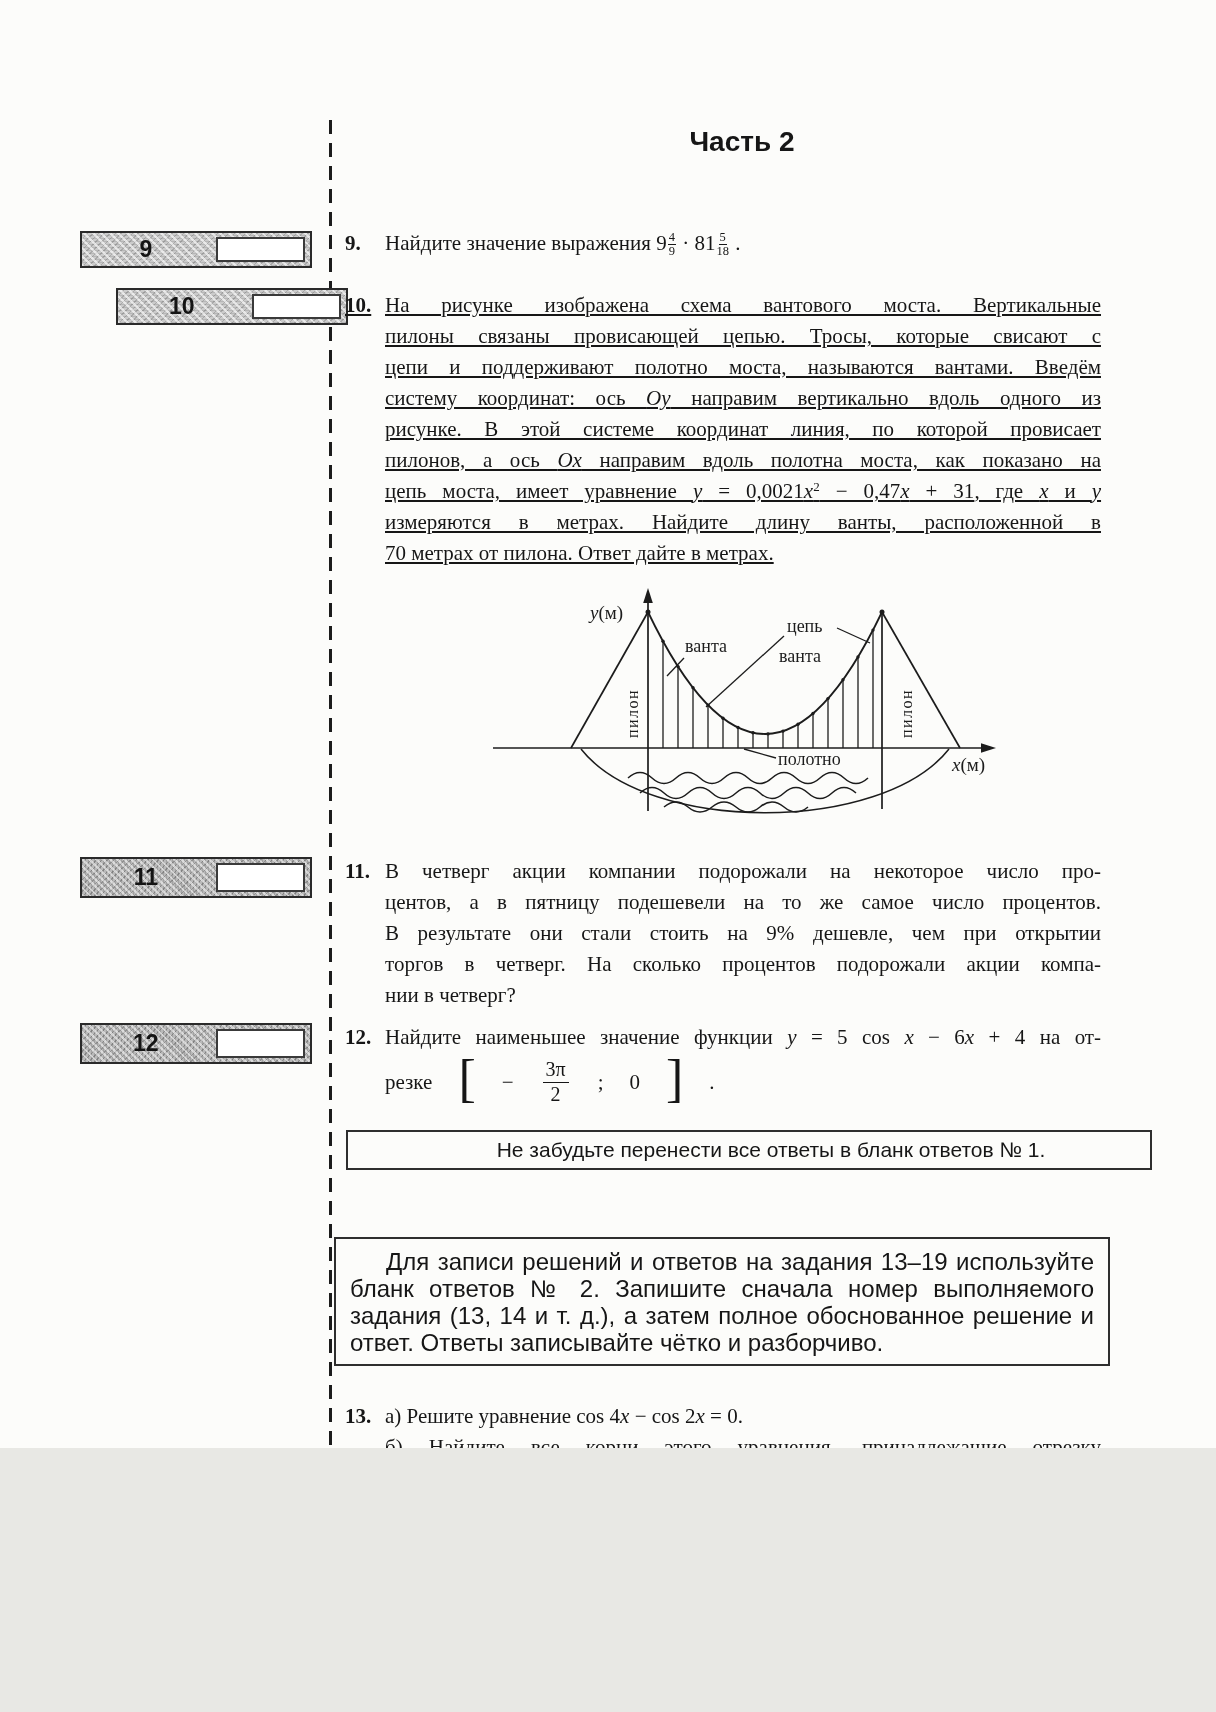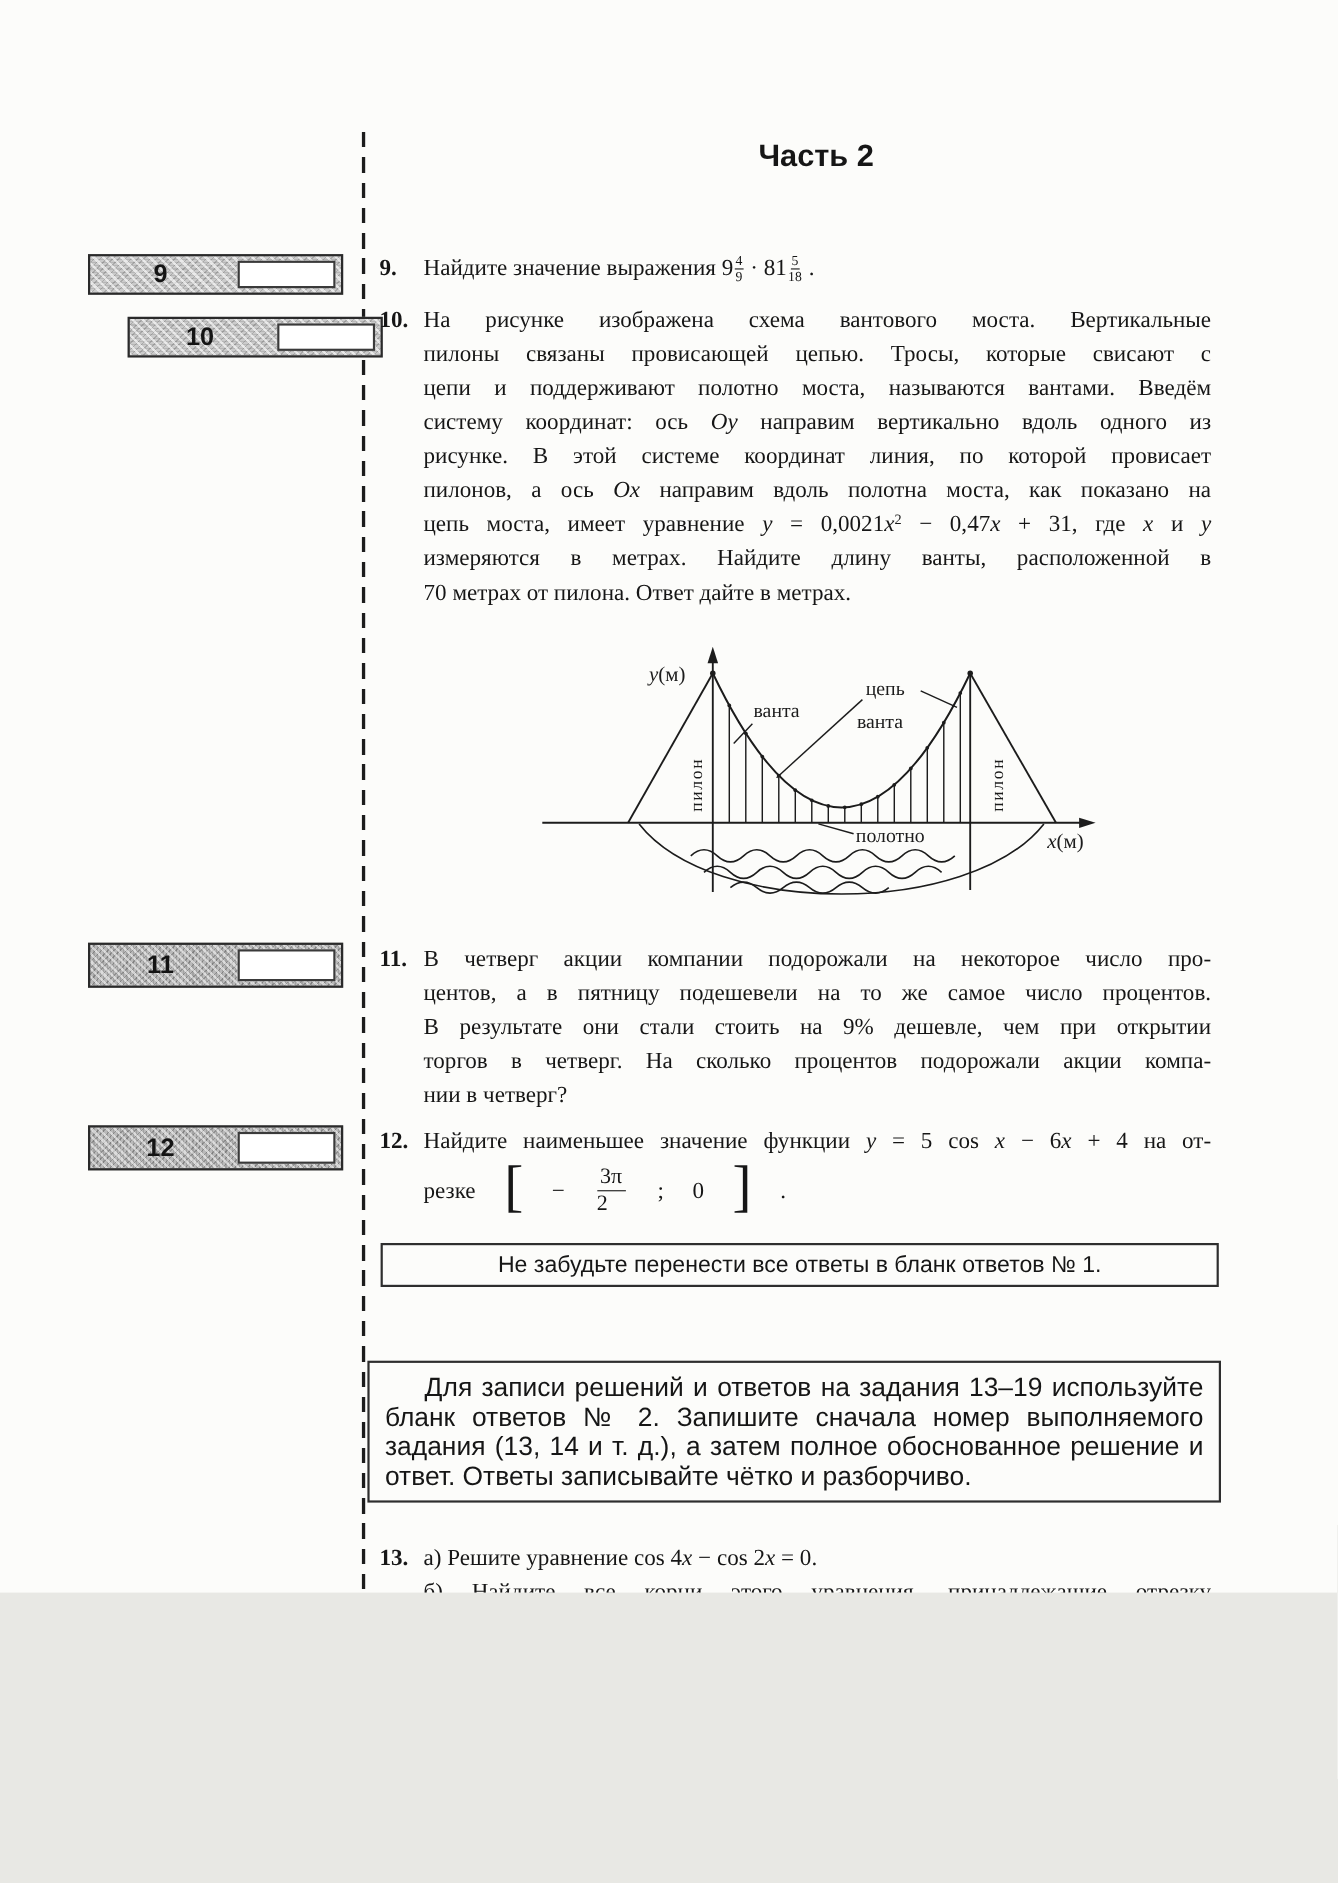--- a/index.html
+++ b/index.html
@@ -15,30 +15,30 @@
   .problem{position:absolute;left:345px;width:756px;display:grid;grid-template-columns:40px 1fr;}
   .pnum{font-weight:700;font-size:21px;line-height:31px;}
   .ptext{font-size:21px;line-height:31px;text-align:left;}
   .jline{text-align:justify;text-align-last:justify;}
   .mi{font-style:italic;}
   sup.e{font-size:13px;line-height:0;vertical-align:7px;}
   .supfrac{display:inline-flex;flex-direction:column;align-items:center;font-size:12.5px;
            line-height:1.05;vertical-align:9px;margin:0 1px;}
   .supfrac .sfn{border-bottom:1px solid #161616;padding:0 1px 0 1px;}
   .supfrac .sfd{padding-top:0px;}
-  .frac{display:inline-flex;flex-direction:column;align-items:flex-start;font-size:20px;
+  .frac{display:inline-flex;flex-direction:column;align-items:center;font-size:20px;
         line-height:1.05;vertical-align:middle;margin:0 3px;}
   .frac .fn{border-bottom:1.6px solid #161616;padding:0 3px 2px 3px;}
   .frac .fd{padding-top:1px;}
   .bbr{font-size:52px;line-height:0;vertical-align:middle;position:relative;top:-3px;font-weight:400;}
   .mrow{display:flex;align-items:center;margin-top:6px;gap:26px;}
   
   .notice1{position:absolute;left:346px;top:1130px;width:758px;height:36px;border:2px solid #2e2e2e;
            display:flex;align-items:center;justify-content:center;
-           font-family:"Liberation Sans","DejaVu Sans",sans-serif;font-size:21px;}
+           font-family:"Liberation Sans","DejaVu Sans",sans-serif;font-size:21px;padding-left:44px;}
   .notice2{position:absolute;left:334px;top:1237px;width:744px;border:2px solid #2e2e2e;
            padding:9px 14px 8px 14px;font-family:"Liberation Sans","DejaVu Sans",sans-serif;
            font-size:24px;line-height:27px;text-align:justify;text-indent:36px;}
   
   .abox{position:absolute;left:80px;width:232px;border:2px solid #2a2a2a;box-sizing:border-box;}
   .tex-light{background-color:#cbcbcb;background-image:
       repeating-linear-gradient(45deg,rgba(255,255,255,.6) 0 2px,transparent 2px 6px),
       repeating-linear-gradient(-45deg,rgba(70,70,70,.25) 0 1px,transparent 1px 4px),
       repeating-linear-gradient(0deg,rgba(90,90,90,.18) 0 1px,transparent 1px 3px);}
   .tex-mid{background-color:#b9b9b9;background-image:
@@ -92,21 +92,21 @@
       <span>Найдите значение выражения </span><span>9</span><span class="supfrac">
           <span class="sfn">4</span>
           <span class="sfd">9</span>
         </span><span> · </span><span>81</span><span class="supfrac">
           <span class="sfn">5</span>
           <span class="sfd">18</span>
         </span><span> .</span>
     </div>
   </div>
 
-  <div class="problem" style="top:275px;">
+  <div class="problem" style="top:290px;text-decoration:underline;">
     <div class="pnum">10.</div>
     <div class="ptext">
       <div class="jline">На рисунке изображена схема вантового моста. Вертикальные</div>
       <div class="jline">пилоны связаны провисающей цепью. Тросы, которые свисают с</div>
       <div class="jline">цепи и поддерживают полотно моста, называются вантами. Введём</div>
       <div class="jline"><span>систему координат: ось </span><span class="mi">Oy</span><span> направим вертикально вдоль одного из</span></div>
       <div class="jline">рисунке. В этой системе координат линия, по которой провисает</div>
       <div class="jline"><span>пилонов, а ось </span><span class="mi">Ox</span><span> направим вдоль полотна моста, как показано на</span></div>
       <div class="jline"><span>цепь моста, имеет уравнение </span><span class="mi">y</span><span> = 0,0021</span><span class="mi">x</span><sup class="e">2</sup><span> − 0,47</span><span class="mi">x</span><span> + 31</span><span>, где </span><span class="mi">x</span><span> и </span><span class="mi">y</span></div>
       <div class="jline">измеряются в метрах. Найдите длину ванты, расположенной в</div>

